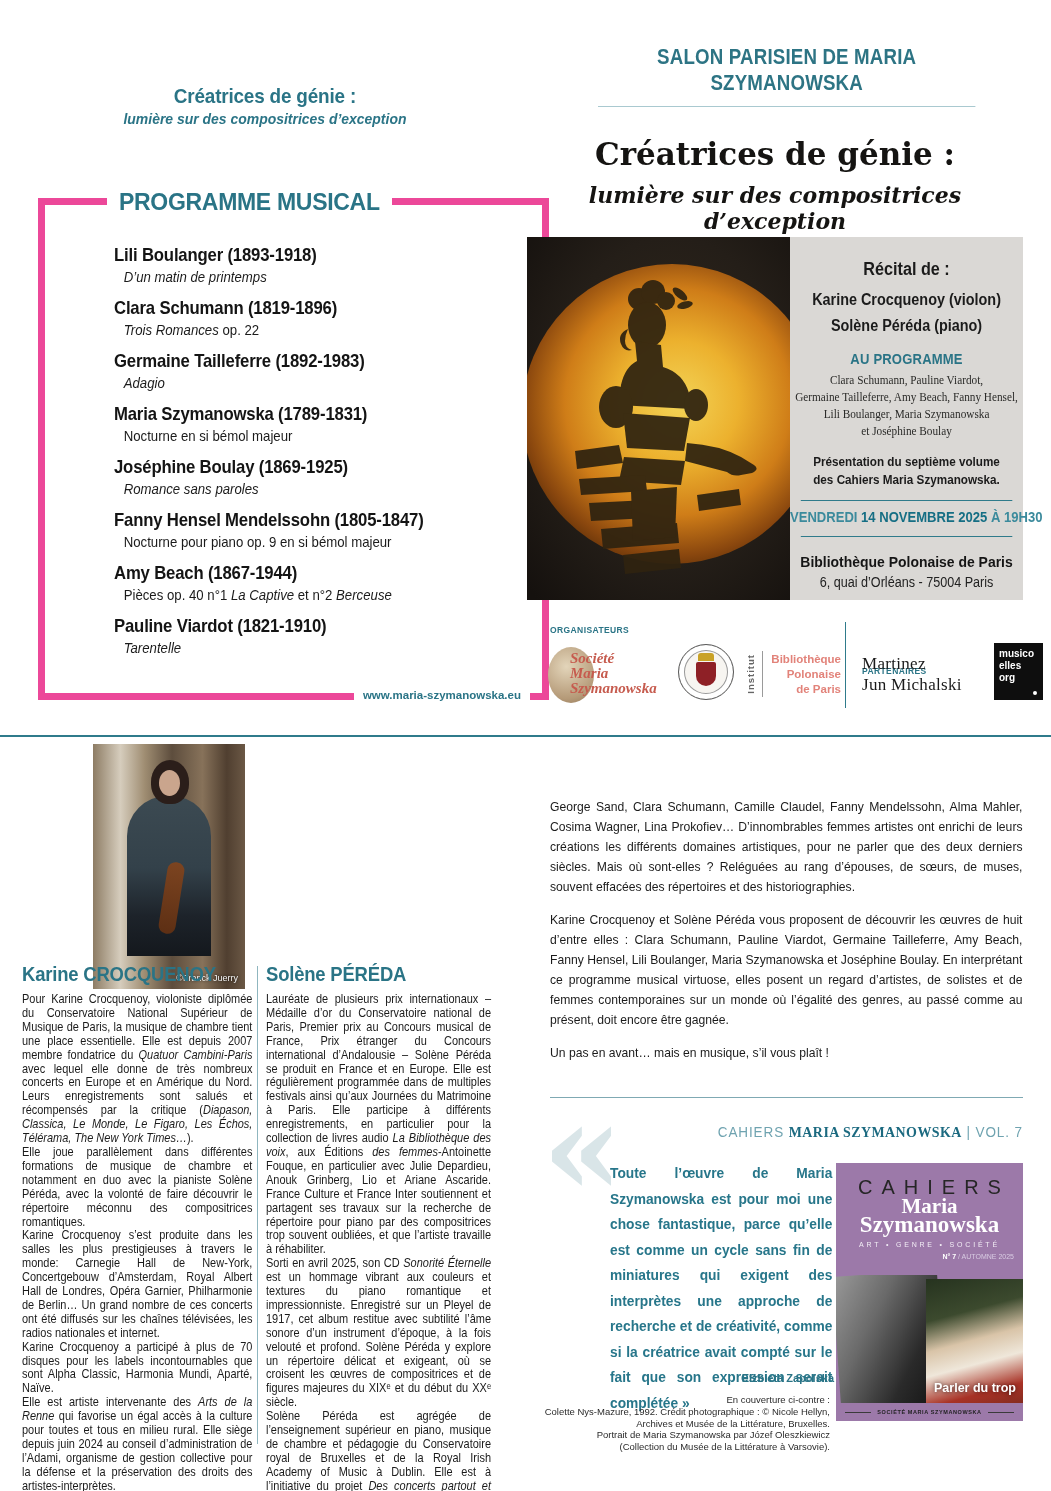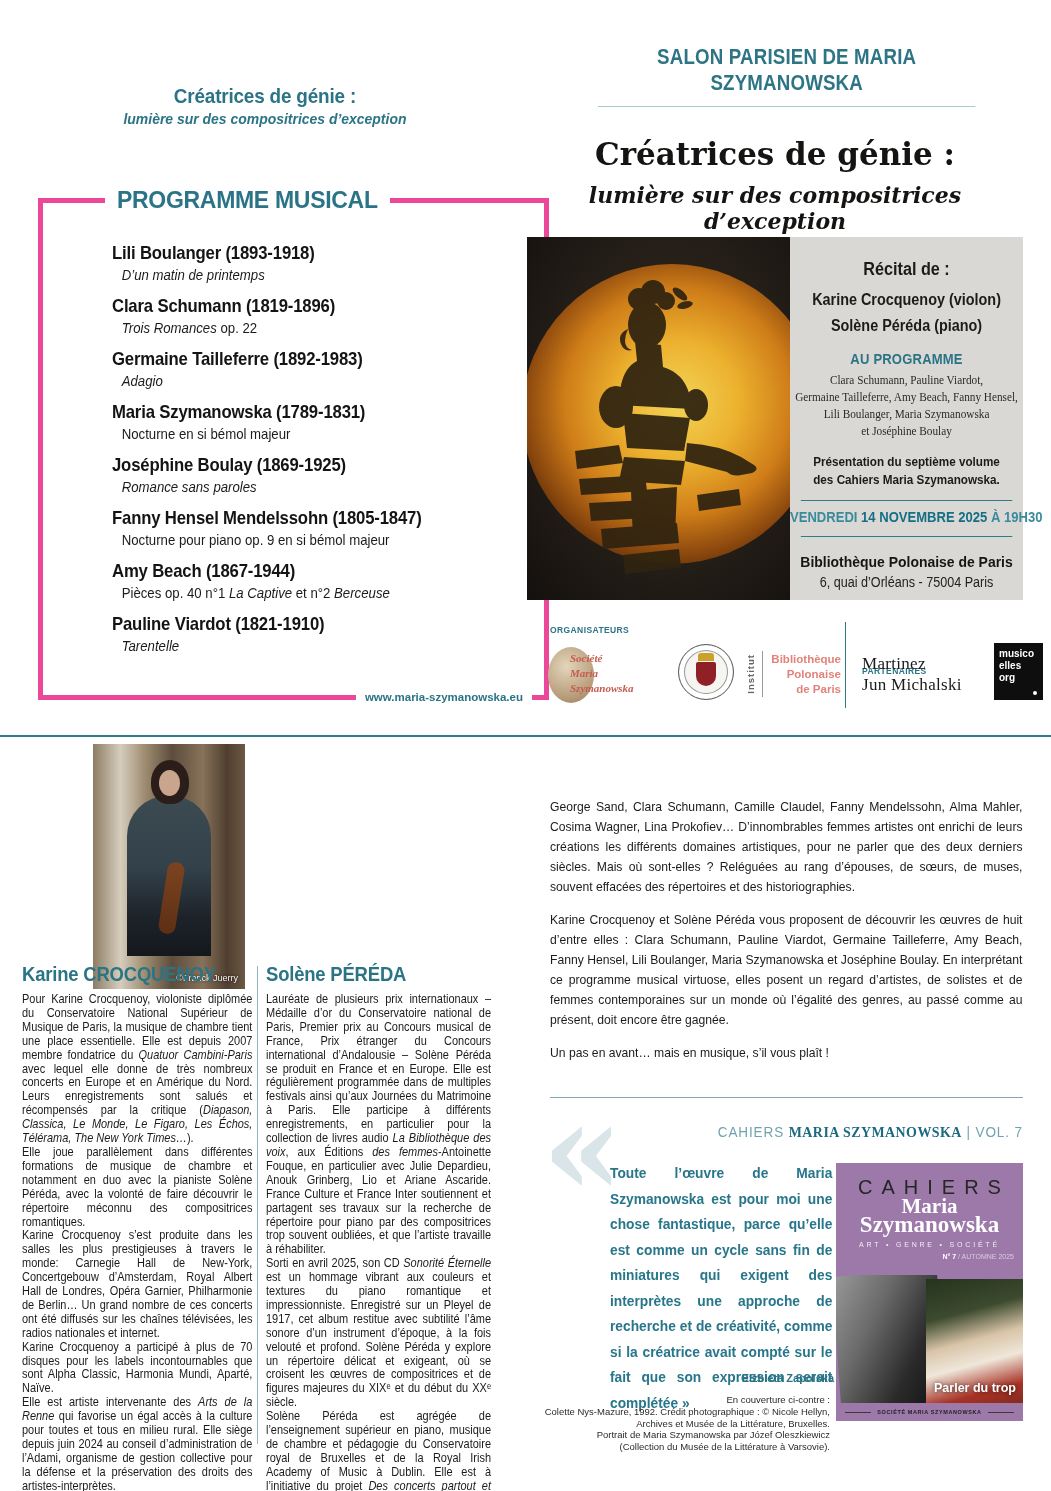--- a/index.html
+++ b/index.html
@@ -24,21 +24,21 @@
     padding-bottom:10px; border-bottom:1px solid #a9c9d0; letter-spacing:0.2px;
   }
 
   
   #main-title { position:absolute; left:527px; top:136px; width:496px; text-align:center;
     font-family:"DejaVu Serif", serif; font-weight:bold; font-size:31px; color:#151412; }
   #main-subtitle { position:absolute; left:517px; top:182px; width:516px; text-align:center;
     font-family:"DejaVu Serif", serif; font-weight:bold; font-style:italic; font-size:22px; color:#151412; }
 
   
-  #programme-box { position:absolute; left:38px; top:198px; width:511px; height:502px; border:5px solid #ec4899;padding-left:33px; }
+  #programme-box { position:absolute; left:38px; top:198px; width:511px; height:502px; border:7px solid #ec4899;padding-left:33px; }
   .prog-title { position:absolute; top:-16px; left:62px; background:#fff; padding:0 12px;
     font-size:23px; font-weight:bold; color:#2a7486; letter-spacing:-0.3px; white-space:nowrap; }
   .prog-list { position:absolute; left:69px; top:38px; width:450px; transform:scaleX(0.88); transform-origin:0 0; }
   .prog-item { margin-bottom:10px; }
   .prog-composer { font-size:19px; font-weight:bold; color:#141414; line-height:23px; letter-spacing:-0.2px; }
   .prog-piece { font-size:15px; color:#1b1b1b; line-height:19px; padding-left:11px; margin-top:1px; }
   .prog-site { position:absolute; bottom:-8px; right:12px; background:#fff; padding:0 9px;
     font-size:11.5px; font-weight:bold; color:#2a7486; }
 
   
@@ -63,21 +63,21 @@
 
   
   .logos-label { position:absolute; font-size:8.5px; font-weight:bold; color:#2a7486; letter-spacing:0.4px; }
   #label-org { left:550px; top:625px; }
   #label-part { left:862px; top:625px;margin-top:41px; }
   #logos-divider { position:absolute; left:845px; top:622px; width:1px; height:86px; background:#2f7b8b; }
   .logo-societe { position:absolute; left:548px; top:645px; width:118px; height:62px; }
   .soc-oval { position:absolute; left:0; top:2px; width:46px; height:56px; border-radius:50%;
     background:radial-gradient(circle at 40% 35%, #e3d5ba, #b59a78 70%, #8f7656); }
   .soc-text { position:absolute; left:22px; top:6px; font-family:"Liberation Serif", serif; font-style:italic;
-    font-weight:bold; font-size:11px; line-height:15px; color:#c65b4e; white-space:nowrap; }
+    font-weight:bold; font-size:15px; line-height:15px; color:#c65b4e; white-space:nowrap; }
   .logo-seal { position:absolute; left:678px; top:644px; width:56px; height:56px; border-radius:50%;
     background:#f7f5f1; border:1px solid #5a5a5a; box-shadow:inset 0 0 0 5px #fff, inset 0 0 0 6px #999;
     display:flex; flex-direction:column; align-items:center; }
   .seal-crown { width:16px; height:8px; margin-top:8px; background:#c9a227; border-radius:3px 3px 0 0; }
   .seal-shield { width:20px; height:24px; background:#8e2026; border-radius:2px 2px 10px 10px; margin-top:1px; }
   .logo-bpp { position:absolute; left:745px; top:646px; height:56px; display:flex; align-items:center; }
   .bpp-vert { writing-mode:vertical-rl; transform:rotate(180deg); font-size:9.5px; font-weight:bold;
     color:#666; letter-spacing:1px; }
   .bpp-sep { width:1px; height:46px; background:#9a9a9a; margin:0 6px; }
   .bpp-lines { text-align:right; width:72px; font-size:11.5px; font-weight:bold; color:#e2837a; line-height:15px; }

